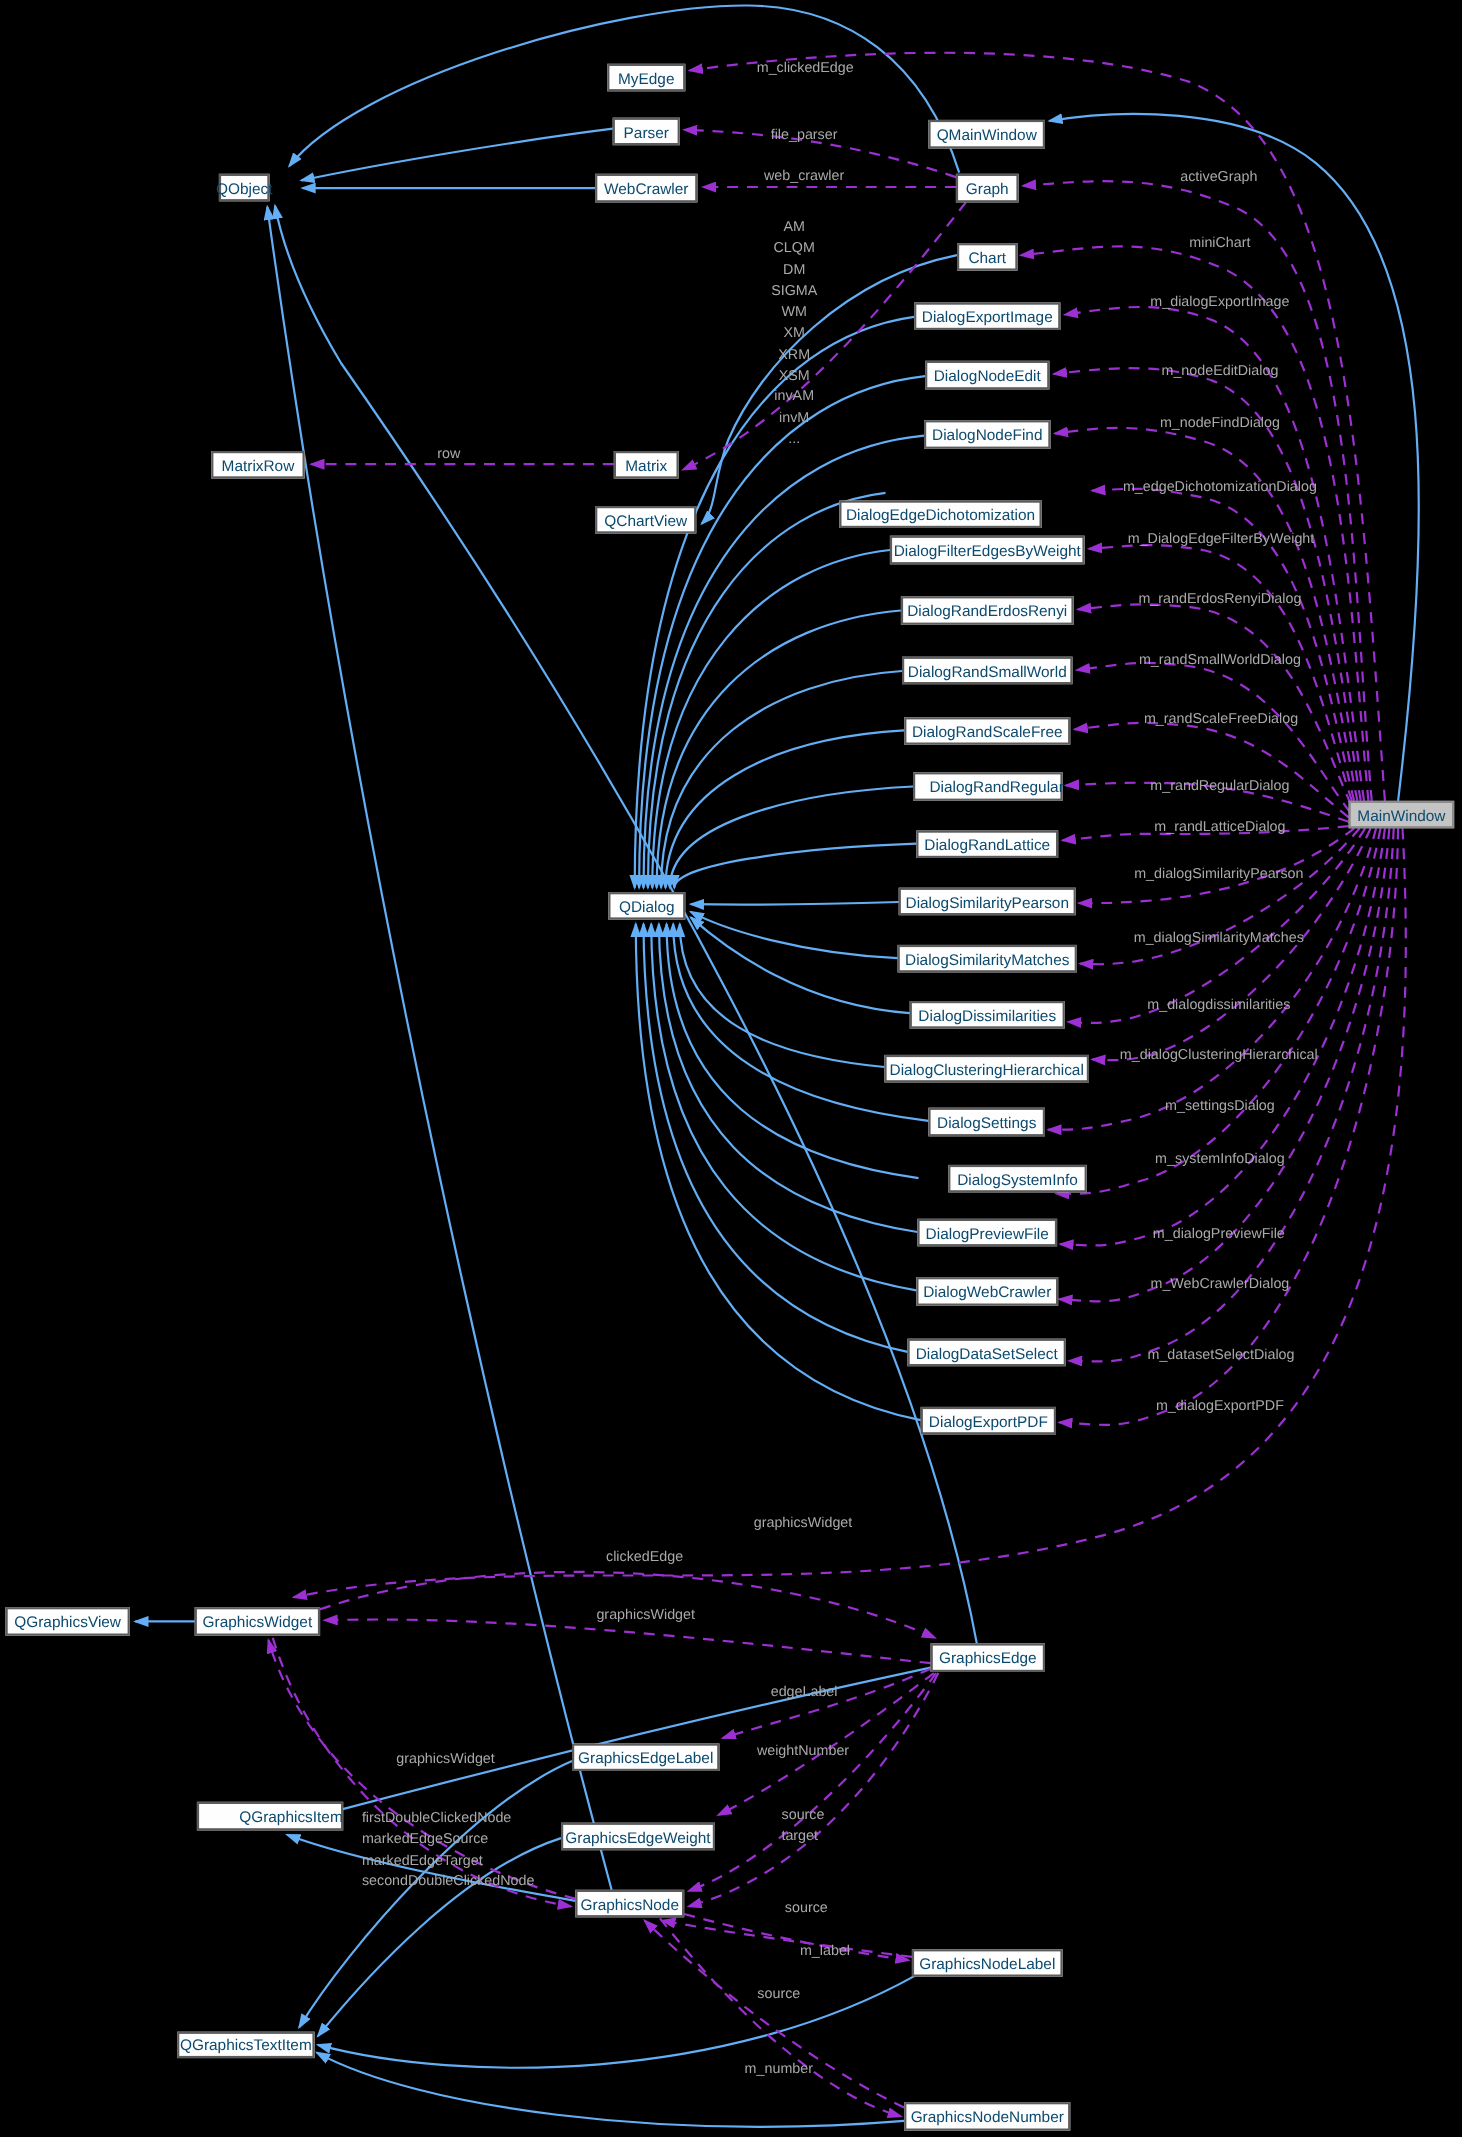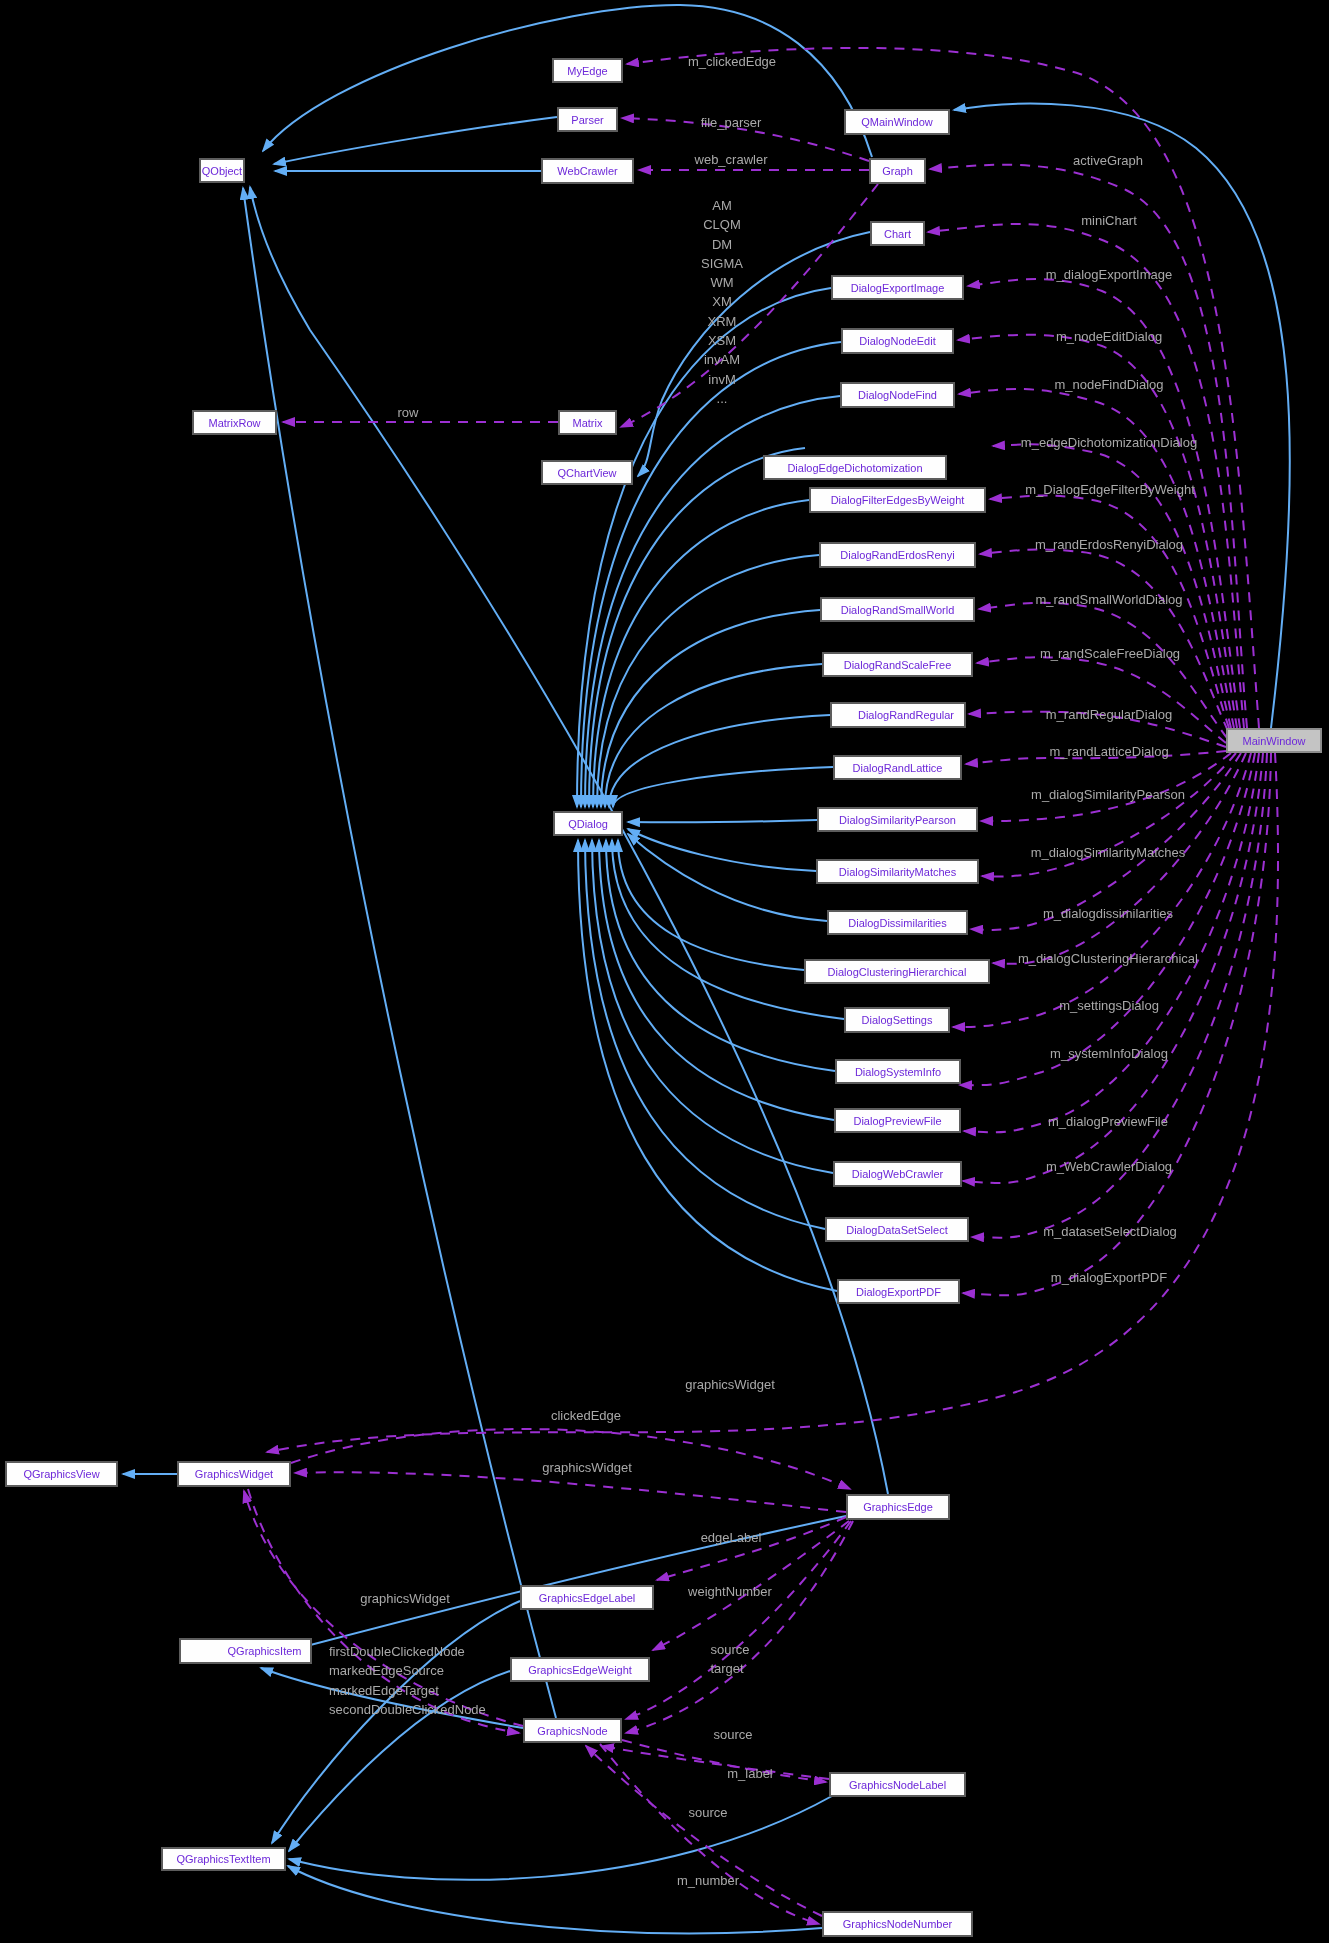--- a/index.html
+++ b/index.html
@@ -2,21 +2,21 @@
 <html><head>
 <meta charset="utf-8">
 <style>
   html,body{margin:0;padding:0;background:#000;}
   #canvas{position:relative;width:1329px;height:1943px;background:#000;overflow:hidden;
           font-family:"Liberation Sans",sans-serif;}
   #edge-layer{position:absolute;left:0;top:0;width:1329px;height:1943px;}
   .edge-inherit{fill:none;stroke:#63aef5;stroke-width:2;}
   .edge-usage{fill:none;stroke:#9c30d2;stroke-width:2;stroke-dasharray:10 8;}
   .class-node{position:absolute;box-sizing:border-box;background:#fefefe;border:2px solid #5c5c5c;
-              color:#6d28d9;font-size:11px;display:flex;align-items:center;justify-content:center;
+              color:#0c4a6e;font-size:14px;display:flex;align-items:center;justify-content:center;
               white-space:nowrap;z-index:3;}
   .class-node.highlight{background:#c4c4c4;border-color:#8c8c8c;}
   .edge-label{position:absolute;color:#a9a9a9;font-size:13px;white-space:nowrap;
               transform:translate(-50%,-50%);z-index:2;}
   .edge-label-block{position:absolute;color:#a9a9a9;font-size:13px;white-space:nowrap;z-index:2;}
   .edge-label-block.center{transform:translateX(-50%);text-align:center;margin-top:16px;}
   .edge-label-block.left{text-align:left;}
   .edge-label-block div{line-height:19.3px;}
 </style>
 </head>
@@ -125,21 +125,21 @@
       <div class="class-node" style="left: 819px; top: 542px; width: 157px; height: 26px;">DialogRandErdosRenyi</div>
       <div class="class-node" style="left: 820px; top: 597px; width: 155px; height: 25px;">DialogRandSmallWorld</div>
       <div class="class-node" style="left: 822px; top: 652px; width: 151px; height: 25px;">DialogRandScaleFree</div>
       <div class="class-node" style="left: 830px; top: 702px; width: 136px; height: 26px; padding-left: 16px;">DialogRandRegular</div>
       <div class="class-node" style="left: 833px; top: 755px; width: 129px; height: 25px;">DialogRandLattice</div>
       <div class="class-node" style="left: 817px; top: 807px; width: 161px; height: 25px;">DialogSimilarityPearson</div>
       <div class="class-node" style="left: 816px; top: 859px; width: 163px; height: 25px;">DialogSimilarityMatches</div>
       <div class="class-node" style="left: 827px; top: 910px; width: 141px; height: 25px;">DialogDissimilarities</div>
       <div class="class-node" style="left: 804px; top: 959px; width: 186px; height: 25px;">DialogClusteringHierarchical</div>
       <div class="class-node" style="left: 844px; top: 1007px; width: 106px; height: 26px;">DialogSettings</div>
-      <div class="class-node" style="left: 835px; top: 1059px; width: 126px; height: 25px;">DialogSystemInfo</div>
+      <div class="class-node" style="left: 862px; top: 1059px; width: 126px; height: 25px;">DialogSystemInfo</div>
       <div class="class-node" style="left: 834px; top: 1108px; width: 127px; height: 25px;">DialogPreviewFile</div>
       <div class="class-node" style="left: 833px; top: 1161px; width: 129px; height: 26px;">DialogWebCrawler</div>
       <div class="class-node" style="left: 825px; top: 1217px; width: 144px; height: 25px;">DialogDataSetSelect</div>
       <div class="class-node" style="left: 837px; top: 1279px; width: 123px; height: 25px;">DialogExportPDF</div>
       <div class="class-node highlight" style="left: 1226px; top: 728px; width: 96px; height: 25px;">MainWindow</div>
       <div class="class-node" style="left: 192px; top: 410px; width: 85px; height: 25px;">MatrixRow</div>
       <div class="class-node" style="left: 558px; top: 410px; width: 59px; height: 25px;">Matrix</div>
       <div class="class-node" style="left: 541px; top: 460px; width: 92px; height: 25px;">QChartView</div>
       <div class="class-node" style="left: 553px; top: 811px; width: 70px; height: 25px;">QDialog</div>
       <div class="class-node" style="left: 5px; top: 1461px; width: 113px; height: 26px;">QGraphicsView</div>

